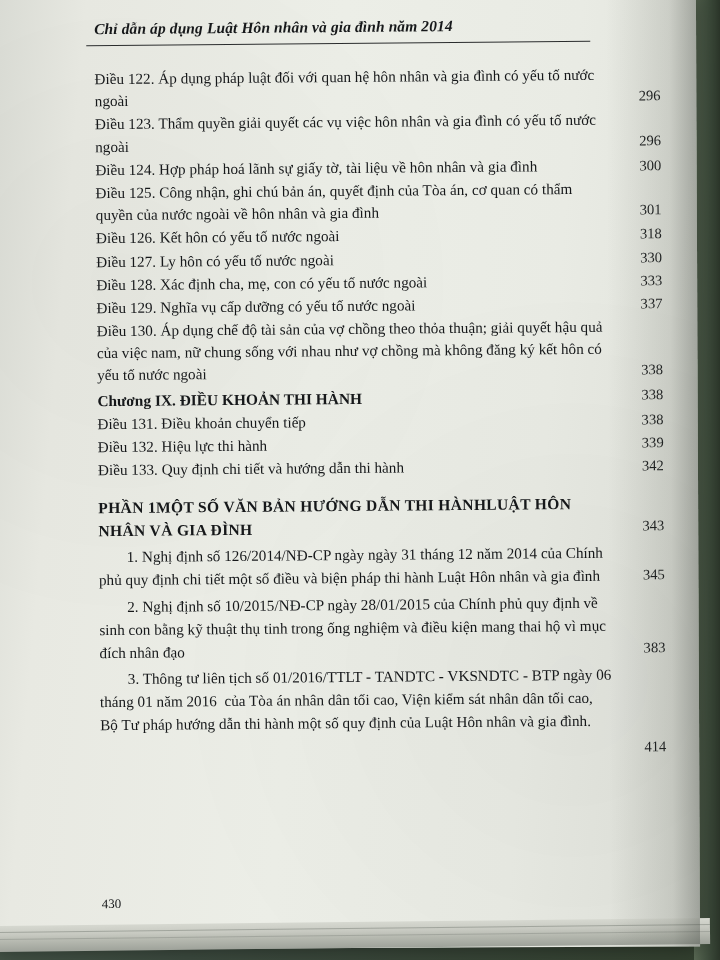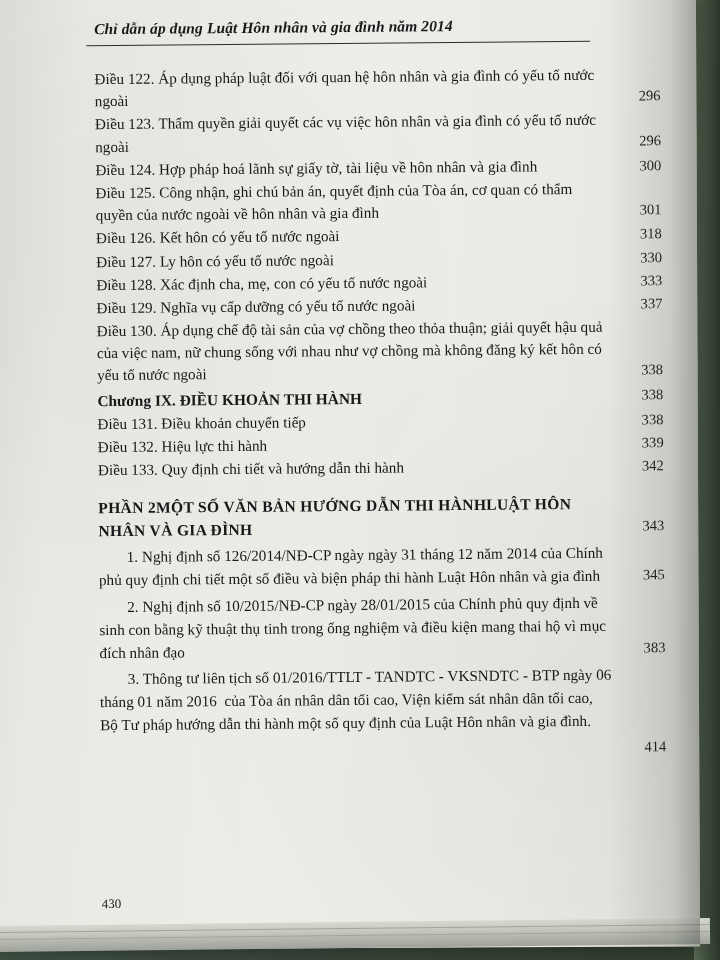--- a/index.html
+++ b/index.html
@@ -281,21 +281,21 @@
           <span class="pg">339</span>
         </div>
 
         <div class="entry lines1">
           <span class="txt">Điều 133. Quy định chi tiết và hướng dẫn thi hành</span>
           <span class="pg">342</span>
         </div>
 
         <div class="part-block">
           <div class="entry lines3">
-            <span class="txt"><span class="part-line">PHẦN 2</span><span class="part-line">MỘT SỐ VĂN BẢN HƯỚNG DẪN THI HÀNH</span><span class="part-line">LUẬT HÔN NHÂN VÀ GIA ĐÌNH</span></span>
+            <span class="txt"><span class="part-line">PHẦN 1</span><span class="part-line">MỘT SỐ VĂN BẢN HƯỚNG DẪN THI HÀNH</span><span class="part-line">LUẬT HÔN NHÂN VÀ GIA ĐÌNH</span></span>
             <span class="pg">343</span>
           </div>
         </div>
 
         <div class="para">
           <span class="txt">1. Nghị định số 126/2014/NĐ-CP ngày ngày 31 tháng 12 năm 2014 của Chính phủ quy định chi tiết một số điều và biện pháp thi hành Luật Hôn nhân và gia đình</span>
           <span class="pg" style="bottom:1px;">345</span>
         </div>
 
         <div class="para">

